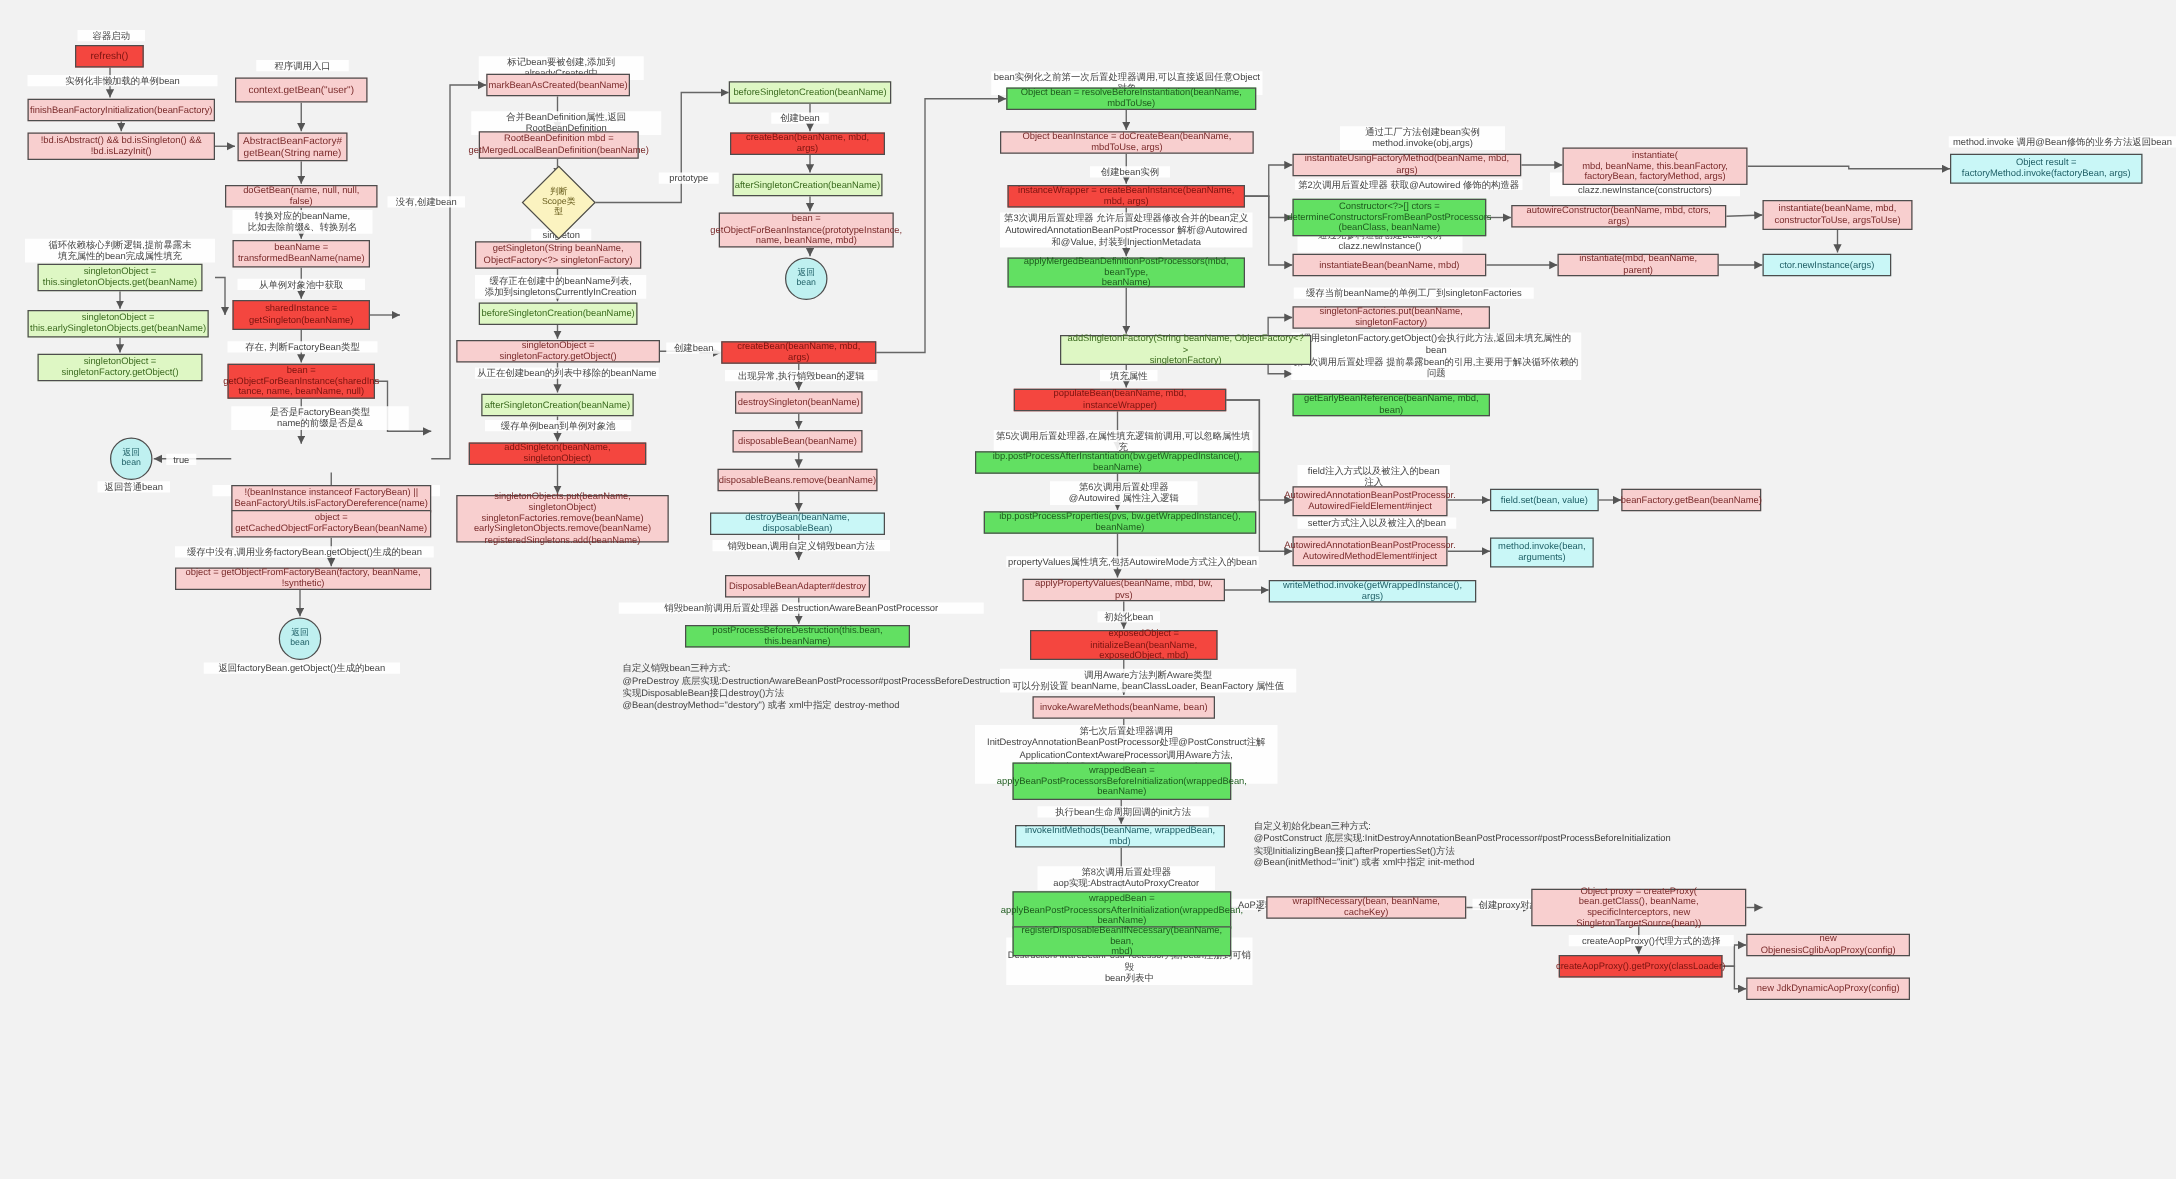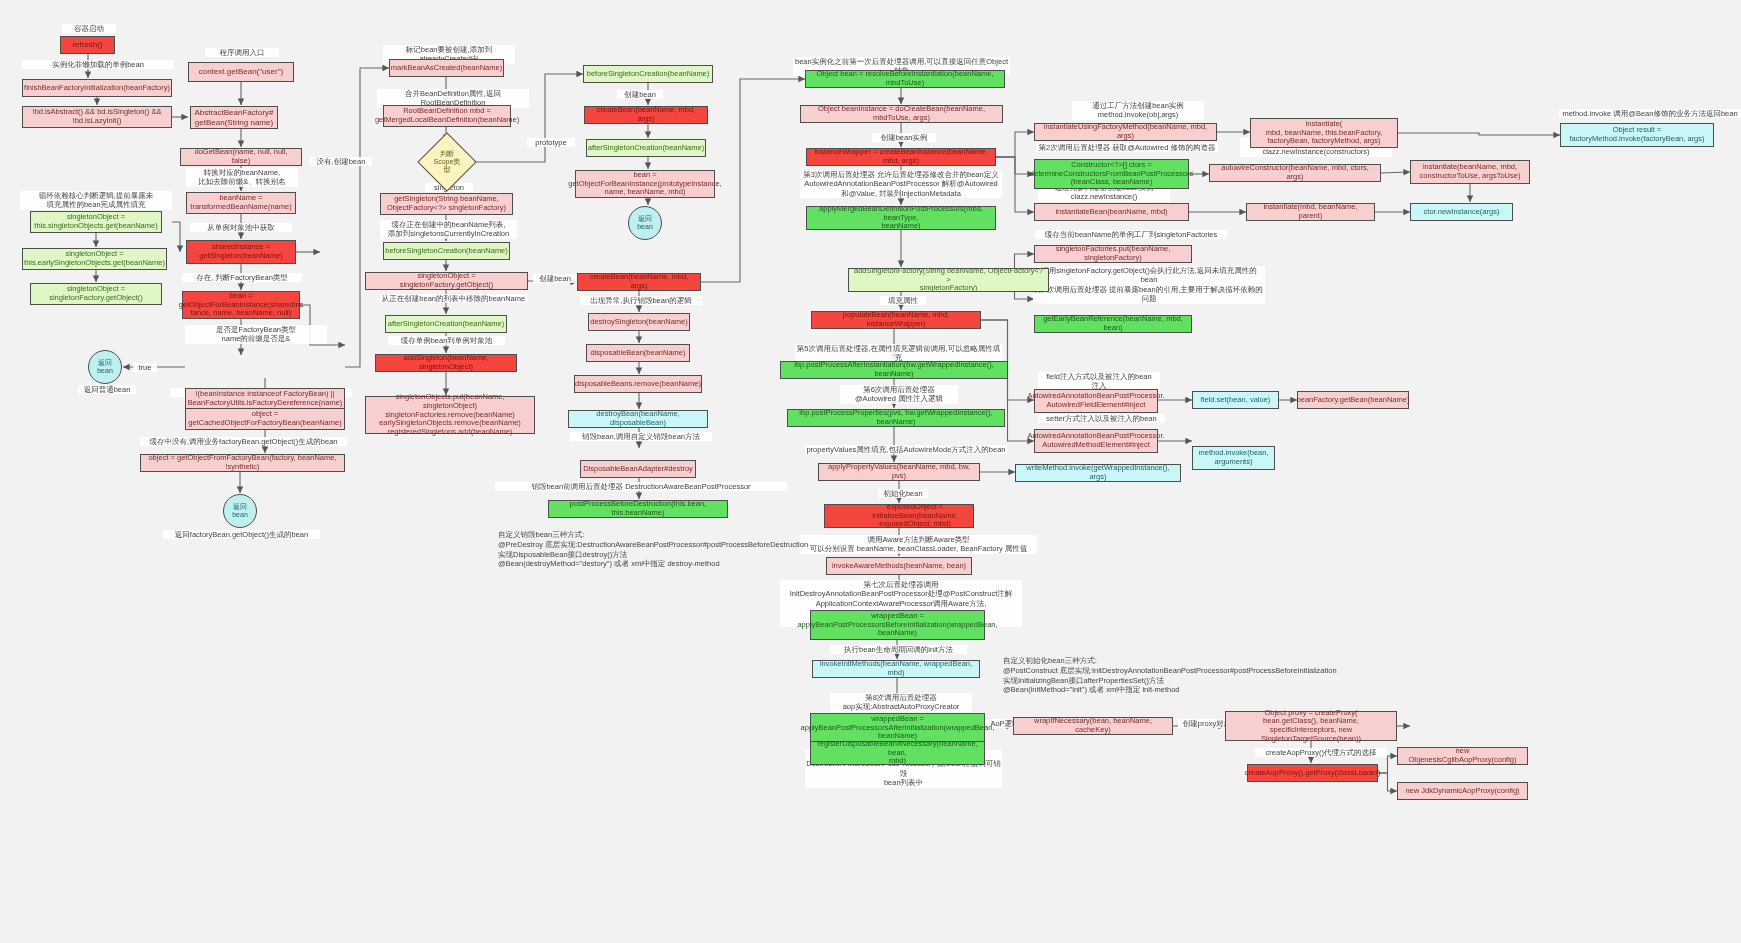--- a/index.html
+++ b/index.html
@@ -256,21 +256,21 @@
     <div class="node pink" style="left: 1246px; top: 203px; width: 129px; height: 18px; font-size: 7.5px;">instantiate(mbd, beanName, parent)</div>
     <div class="node cyan" style="left: 1410px; top: 203px; width: 103px; height: 18px; font-size: 7.5px;">ctor.newInstance(args)</div>
     <div class="node pink" style="left: 1034px; top: 245px; width: 158px; height: 18px; font-size: 7.5px;">singletonFactories.put(beanName, singletonFactory)</div>
     <div class="node green2" style="left: 1034px; top: 290px; width: 158px; height: 18px; font-size: 7.5px; margin-top: 25px;">getEarlyBeanReference(beanName, mbd, bean)</div>
     <div class="node pink" style="left: 1034px; top: 389px; width: 124px; height: 24px; font-size: 7.5px;">AutowiredAnnotationBeanPostProcessor.
 AutowiredFieldElement#inject</div>
     <div class="node cyan" style="left: 1192px; top: 391px; width: 87px; height: 18px; font-size: 7.5px;">field.set(bean, value)</div>
     <div class="node pink" style="left: 1297px; top: 391px; width: 112px; height: 18px; font-size: 7.5px;">beanFactory.getBean(beanName)</div>
     <div class="node pink" style="left: 1034px; top: 429px; width: 124px; height: 24px; font-size: 7.5px;">AutowiredAnnotationBeanPostProcessor.
 AutowiredMethodElement#inject</div>
-    <div class="node cyan" style="left: 1192px; top: 430px; width: 83px; height: 24px; font-size: 7.5px; margin-top: 16px;">method.invoke(bean,
+    <div class="node cyan" style="left: 1192px; top: 430px; width: 83px; height: 24px; font-size: 7.5px;">method.invoke(bean,
 arguments)</div>
     <div class="node cyan" style="left: 1015px; top: 464px; width: 166px; height: 18px; font-size: 7.5px;">writeMethod.invoke(getWrappedInstance(), args)</div>
     <div class="label" style="left: 62px; top: 24px; width: 52px; font-size: 7.5px;">容器启动</div>
     <div class="label" style="left: 22px; top: 60px; width: 150px; font-size: 7.5px;">实例化非懒加载的单例bean</div>
     <div class="label" style="left: 205px; top: 48px; width: 72px; font-size: 7.5px;">程序调用入口</div>
     <div class="label" style="left: 186px; top: 168px; width: 110px; font-size: 7.5px;">转换对应的beanName,
 比如去除前缀&amp;、转换别名</div>
     <div class="label" style="left: 190px; top: 223px; width: 100px; font-size: 7.5px;">从单例对象池中获取</div>
     <div class="label" style="left: 182px; top: 273px; width: 118px; font-size: 7.5px;">存在, 判断FactoryBean类型</div>
     <div class="label" style="left: 185px; top: 325px; width: 140px; font-size: 7.5px;">是否是FactoryBean类型

